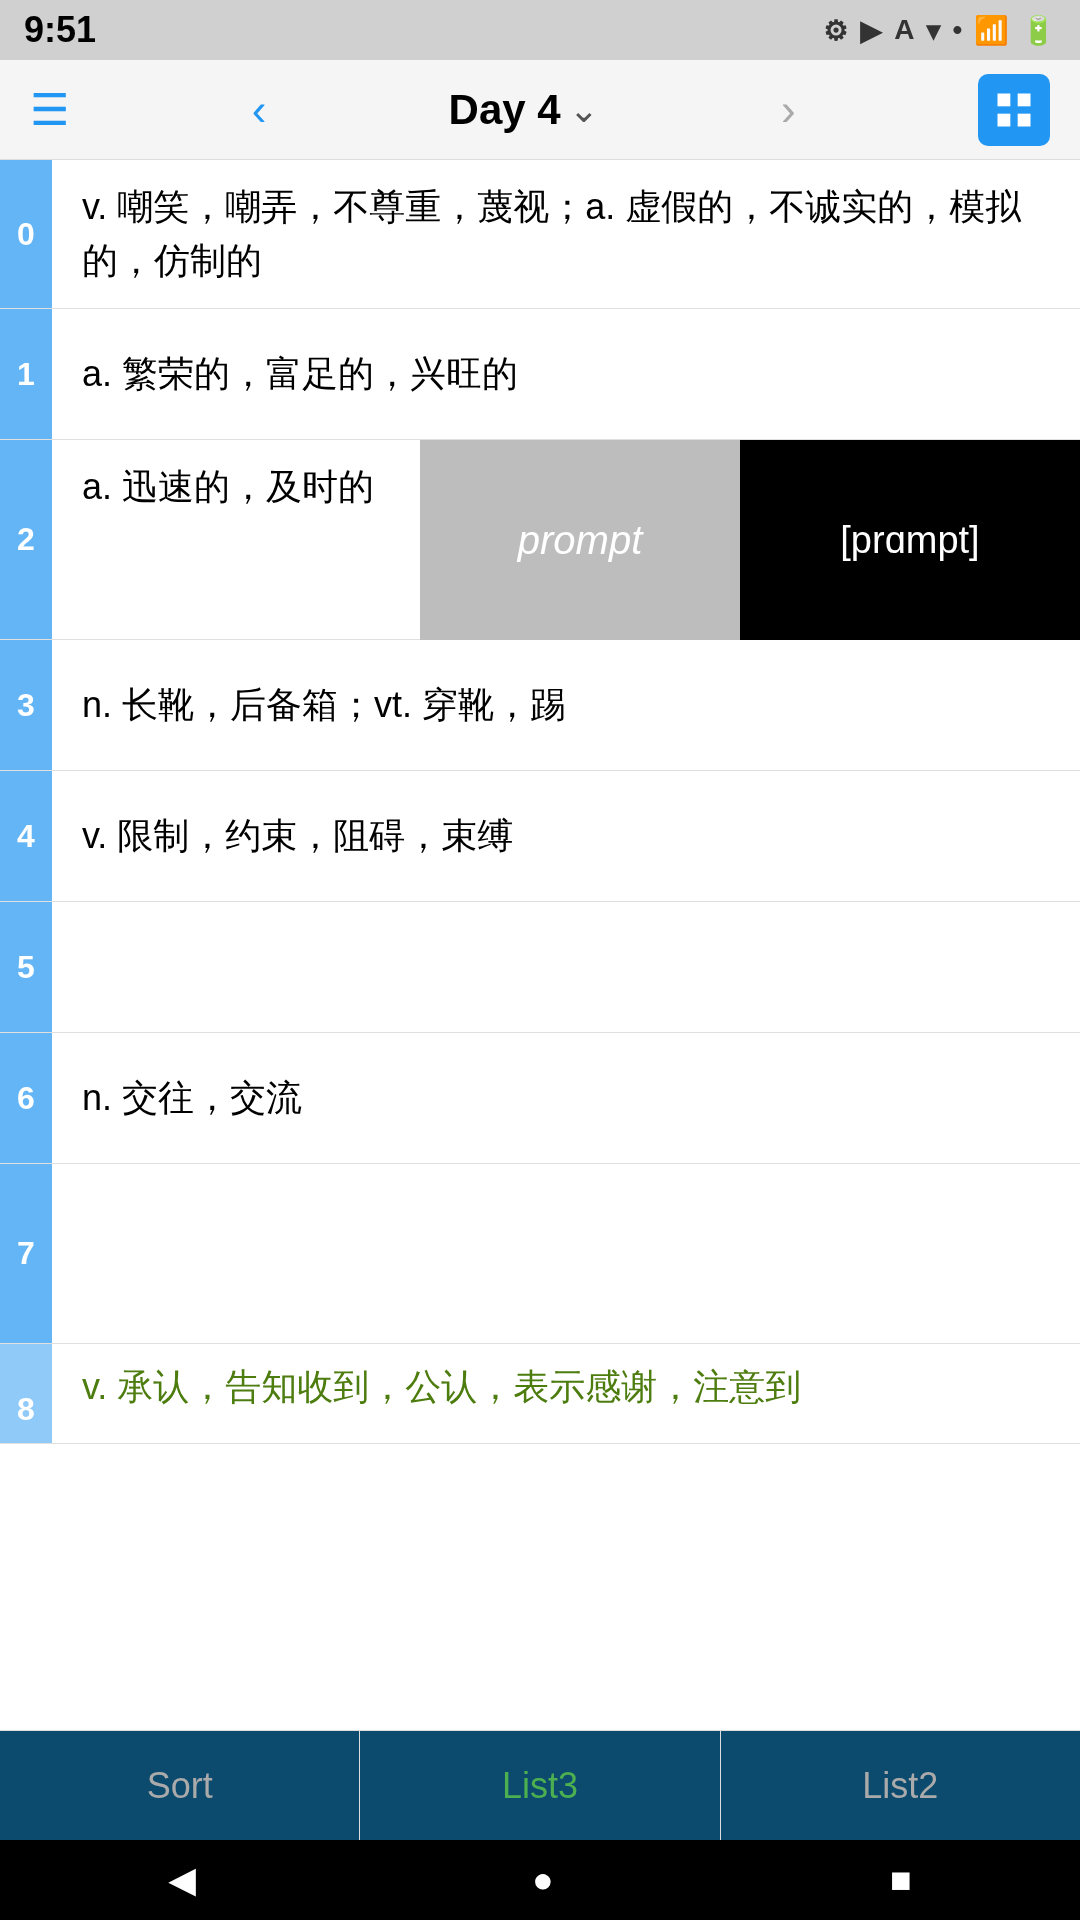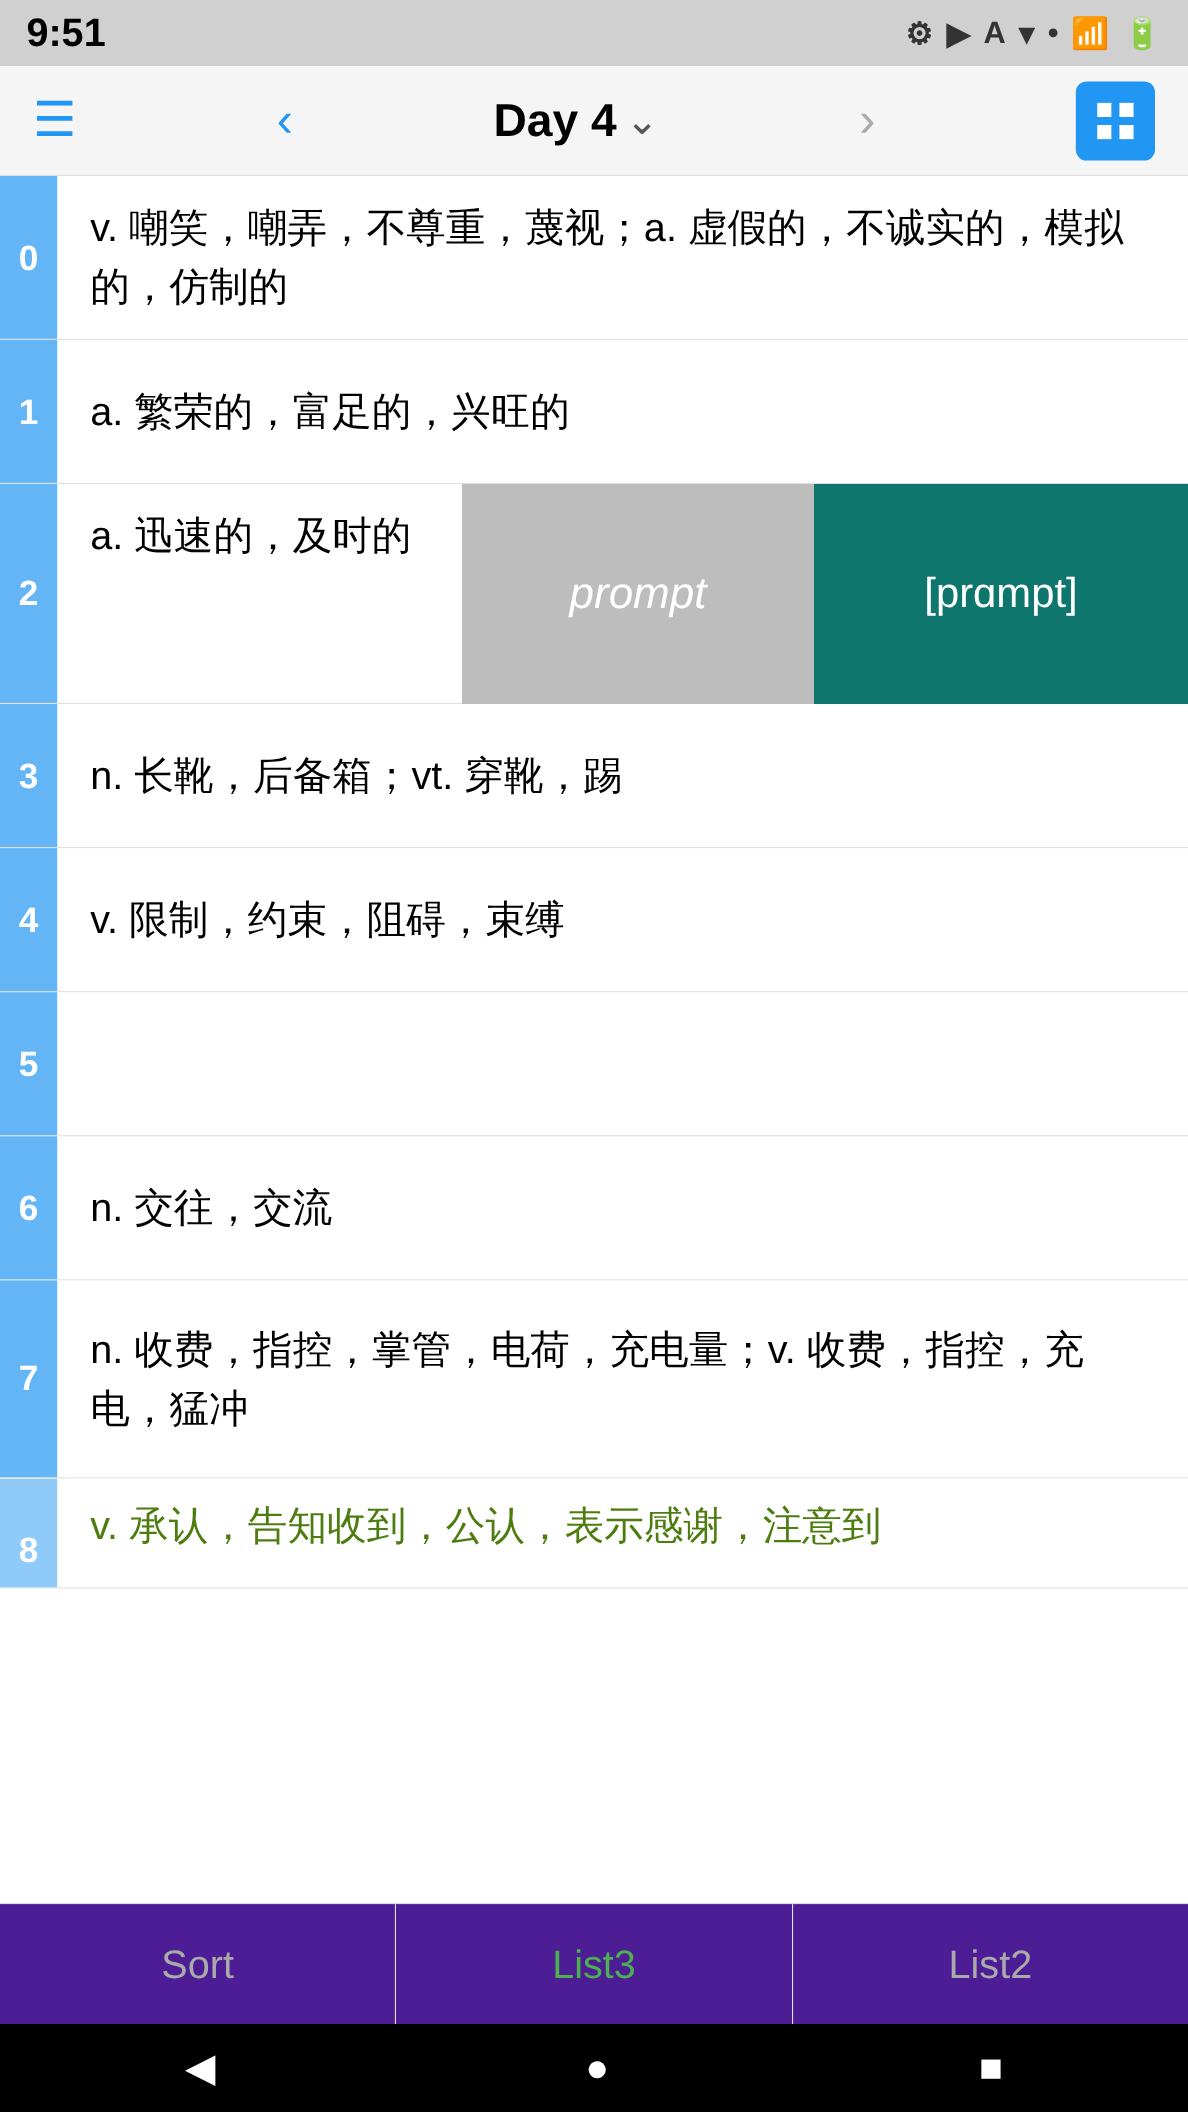--- a/index.html
+++ b/index.html
@@ -129,37 +129,37 @@
       width: 320px;
       display: flex;
       align-items: center;
       justify-content: center;
       color: white;
       font-size: 40px;
       font-weight: 500;
       font-style: italic;
     }
     .popup-phonetic {
-      background: #0f766e;
+      background: #000000;
       width: 340px;
       display: flex;
       align-items: center;
       justify-content: center;
       color: white;
       font-size: 38px;
     }
 
     
     .bottom-tabs {
       position: fixed;
       bottom: 80px;
       left: 0;
       width: 1080px;
       height: 110px;
-      background: #4c1d95;
+      background: #0c4a6e;
       border-top: 1px solid #ddd;
       display: flex;
       align-items: stretch;
     }
     .bottom-tab {
       flex: 1;
       display: flex;
       align-items: center;
       justify-content: center;
       font-size: 36px;
@@ -285,21 +285,20 @@
     <div class="word-index">5</div>
   </div>
 
   <div class="word-row">
     <div class="word-index">6</div>
     <div class="word-definition">n. 交往，交流</div>
   </div>
 
   <div class="word-row" style="min-height:180px;">
     <div class="word-index">7</div>
-    <div class="word-definition">n. 收费，指控，掌管，电荷，充电量；v. 收费，指控，充电，猛冲</div>
   </div>
 
   <div class="word-row-partial" style="min-height:100px; height:100px;">
     <div class="word-index" style="background:#90CAF9;">8</div>
     <div class="word-definition" style="text-align:left; overflow:hidden;">v. 承认，告知收到，公认，表示感谢，注意到</div>
   </div>
 
 </div>
 
 <div class="bottom-tabs">

